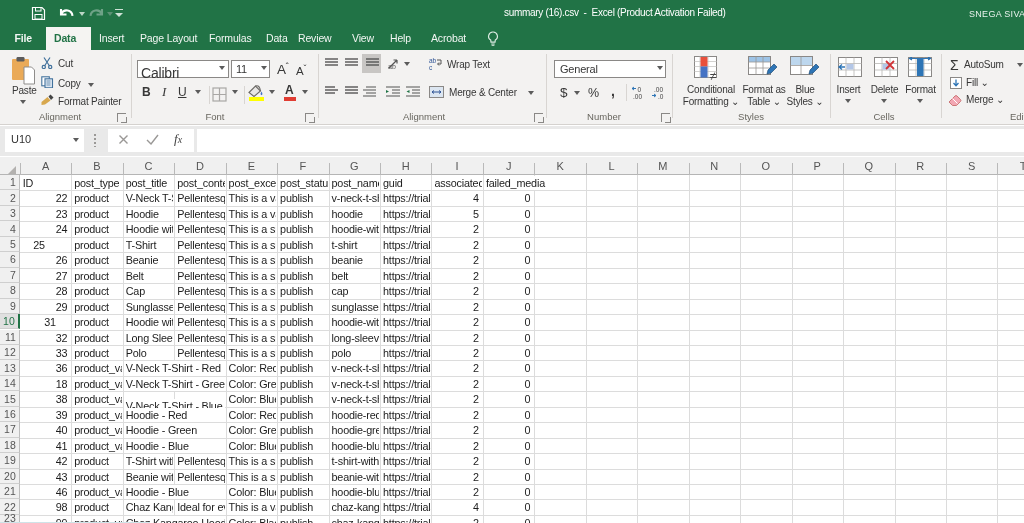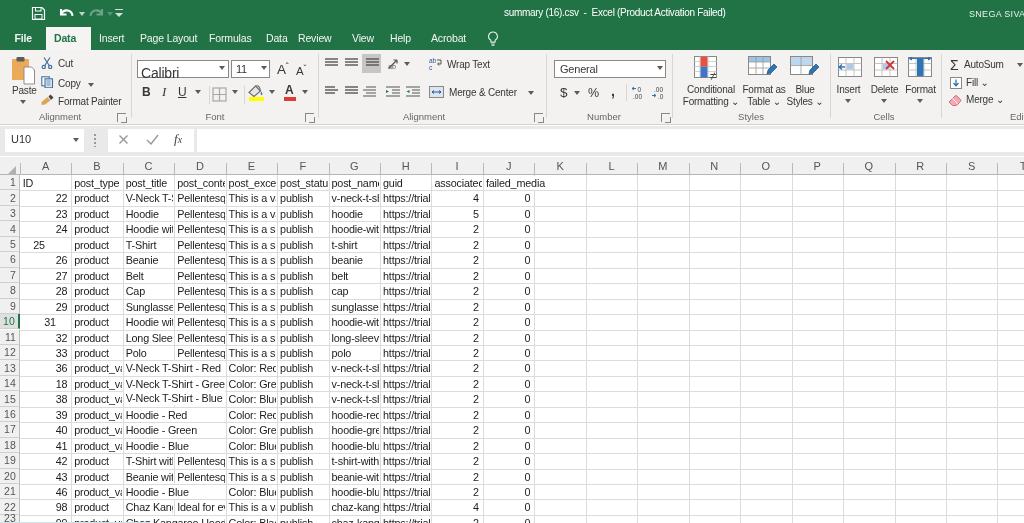--- a/index.html
+++ b/index.html
@@ -523,21 +523,21 @@
 <div class="cell " style="left:72.2px;top:376.85px;width:49.5px;height:14.45px;padding-left:2px">product_variation</div>
 <div class="cell " style="left:123.7px;top:376.85px;width:100.9px;height:14.45px;padding-left:2px">V-Neck T-Shirt - Green</div>
 <div class="cell " style="left:226.6px;top:376.85px;width:49.5px;height:14.45px;padding-left:2px">Color: Green</div>
 <div class="cell " style="left:278.1px;top:376.85px;width:49.5px;height:14.45px;padding-left:2px">publish</div>
 <div class="cell " style="left:329.5px;top:376.85px;width:49.5px;height:14.45px;padding-left:2px">v-neck-t-shirt-green</div>
 <div class="cell " style="left:381.0px;top:376.85px;width:49.5px;height:14.45px;padding-left:2px">https://trialsite123.com/?post_type=product</div>
 <div class="cell num" style="left:432.4px;top:376.85px;width:49.5px;height:14.45px;padding-left:3px">2</div>
 <div class="cell num" style="left:483.9px;top:376.85px;width:49.5px;height:14.45px;padding-left:3px">0</div>
 <div class="cell num" style="left:20.8px;top:392.30px;width:49.5px;height:14.45px;padding-left:3px">38</div>
 <div class="cell " style="left:72.2px;top:392.30px;width:49.5px;height:14.45px;padding-left:2px">product_variation</div>
-<div class="cell " style="left:123.7px;top:391px;width:100.9px;height:14.45px;padding-left:2px">V-Neck T-Shirt - Blue</div>
+<div class="cell " style="left:123.7px;top:399px;width:100.9px;height:14.45px;padding-left:2px">V-Neck T-Shirt - Blue</div>
 <div class="cell " style="left:226.6px;top:392.30px;width:49.5px;height:14.45px;padding-left:2px">Color: Blue</div>
 <div class="cell " style="left:278.1px;top:392.30px;width:49.5px;height:14.45px;padding-left:2px">publish</div>
 <div class="cell " style="left:329.5px;top:392.30px;width:49.5px;height:14.45px;padding-left:2px">v-neck-t-shirt-blue</div>
 <div class="cell " style="left:381.0px;top:392.30px;width:49.5px;height:14.45px;padding-left:2px">https://trialsite123.com/?post_type=product</div>
 <div class="cell num" style="left:432.4px;top:392.30px;width:49.5px;height:14.45px;padding-left:3px">2</div>
 <div class="cell num" style="left:483.9px;top:392.30px;width:49.5px;height:14.45px;padding-left:3px">0</div>
 <div class="cell num" style="left:20.8px;top:407.75px;width:49.5px;height:14.45px;padding-left:3px">39</div>
 <div class="cell " style="left:72.2px;top:407.75px;width:49.5px;height:14.45px;padding-left:2px">product_variation</div>
 <div class="cell " style="left:123.7px;top:407.75px;width:100.9px;height:14.45px;padding-left:2px">Hoodie - Red</div>
 <div class="cell " style="left:226.6px;top:407.75px;width:49.5px;height:14.45px;padding-left:2px">Color: Red</div>

